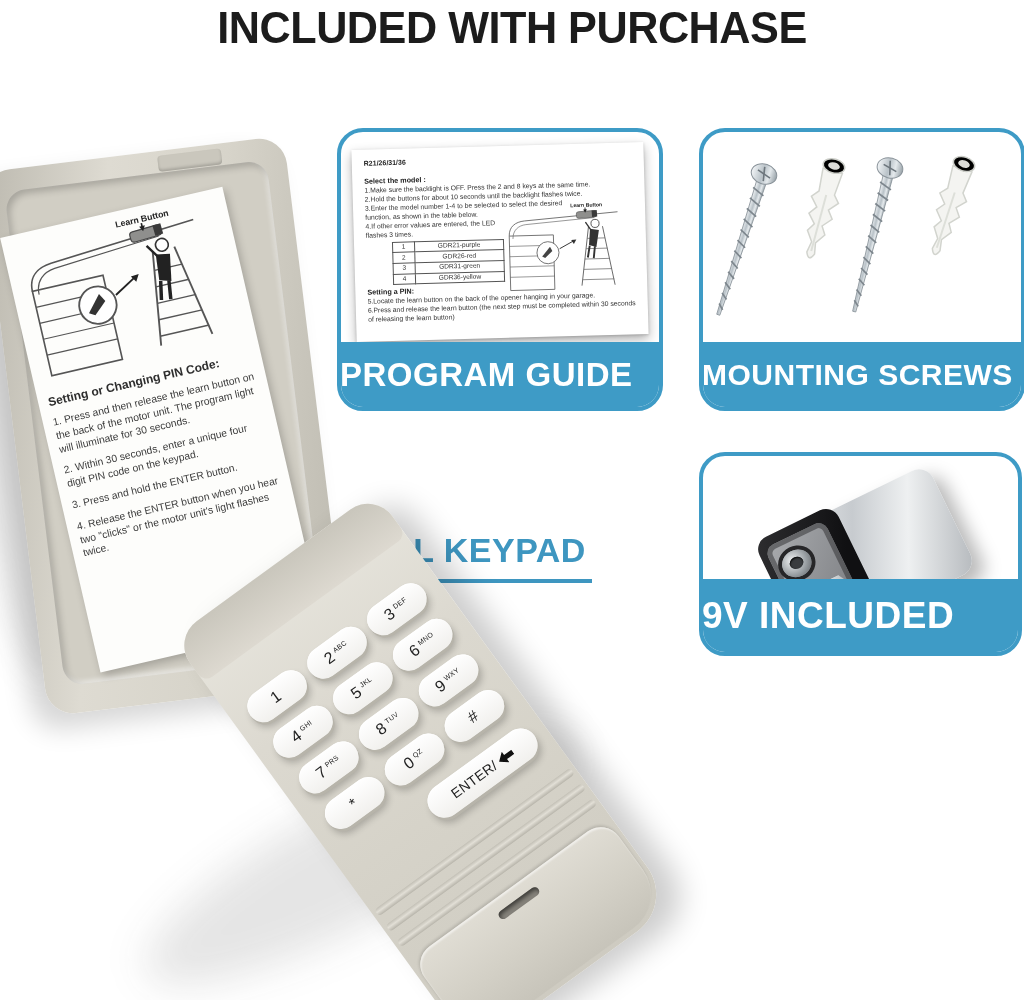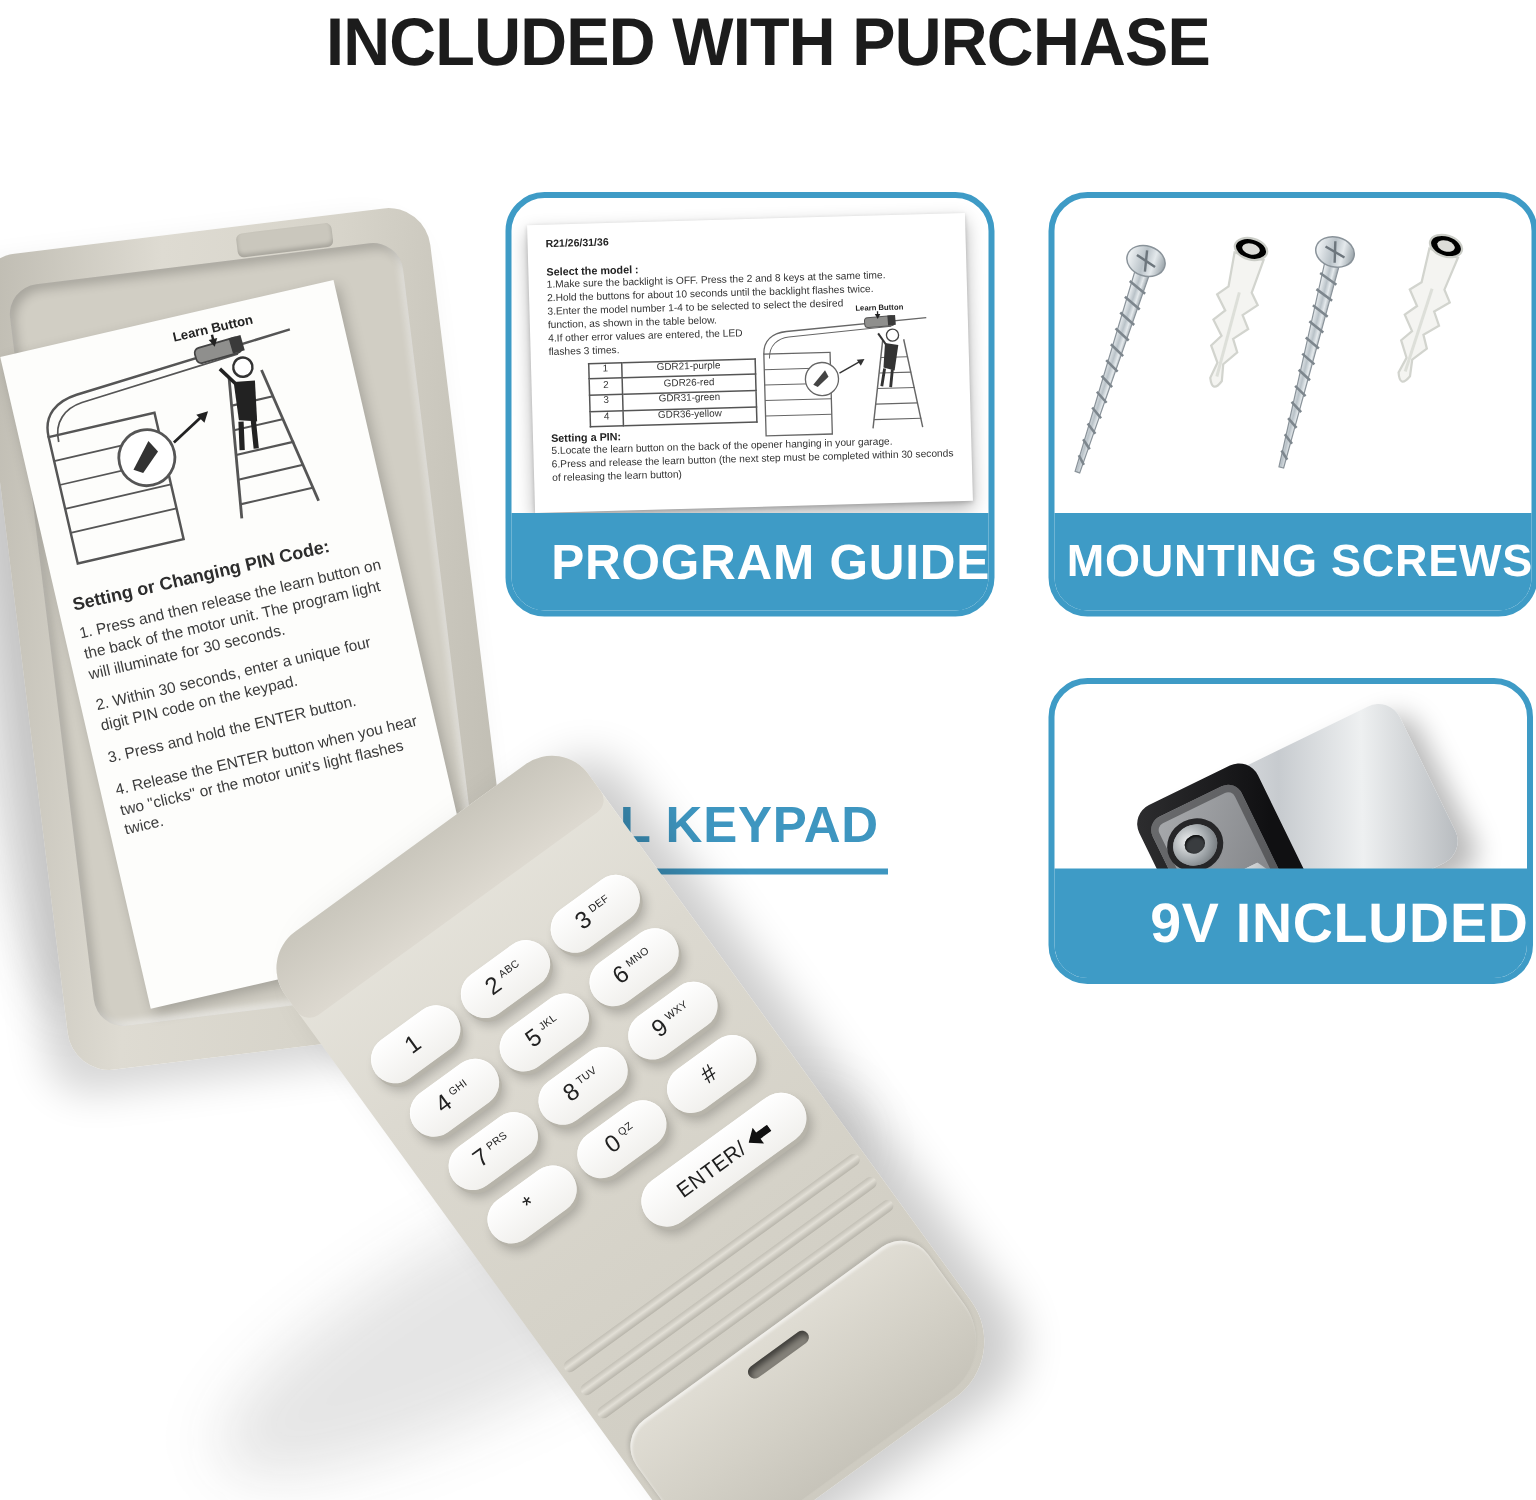--- a/index.html
+++ b/index.html
@@ -10,21 +10,21 @@
   .title{position:absolute;top:2px;left:0;right:0;text-align:center;color:#1c1c1c;}
   .title span{display:inline-block;font-size:45px;font-weight:bold;letter-spacing:-0.5px;
               transform:scaleX(0.96);transform-origin:center;}
 
   
   .card{position:absolute;background:#fff;border:4px solid #3E9BC6;border-radius:26px;
         overflow:hidden;box-sizing:border-box;}
   .card-content{position:absolute;left:0;right:0;top:0;display:flex;align-items:flex-start;
         justify-content:center;}
   .card-band{position:absolute;left:-1px;right:-1px;bottom:-1px;background:#3E9BC6;display:flex;
-        align-items:center;justify-content:flex-end;color:#fff;font-weight:bold;letter-spacing:0.5px;}
+        align-items:center;justify-content:flex-start;color:#fff;font-weight:bold;letter-spacing:0.5px;}
   .card-pg{left:337px;top:128px;width:326px;height:283px;}
   .card-pg .card-band{height:66px;font-size:33px;}
   .card-pg .card-content{bottom:66px;}
   .card-ms{left:699px;top:128px;width:326px;height:283px;}
   .card-ms .card-band{height:66px;font-size:30px;}
   .card-ms .card-content{bottom:66px;}
   .card-bt{left:699px;top:452px;width:323px;height:204px;}
   .card-bt .card-band{height:74px;font-size:37px;}
   .card-bt .card-content{bottom:74px;}
 

